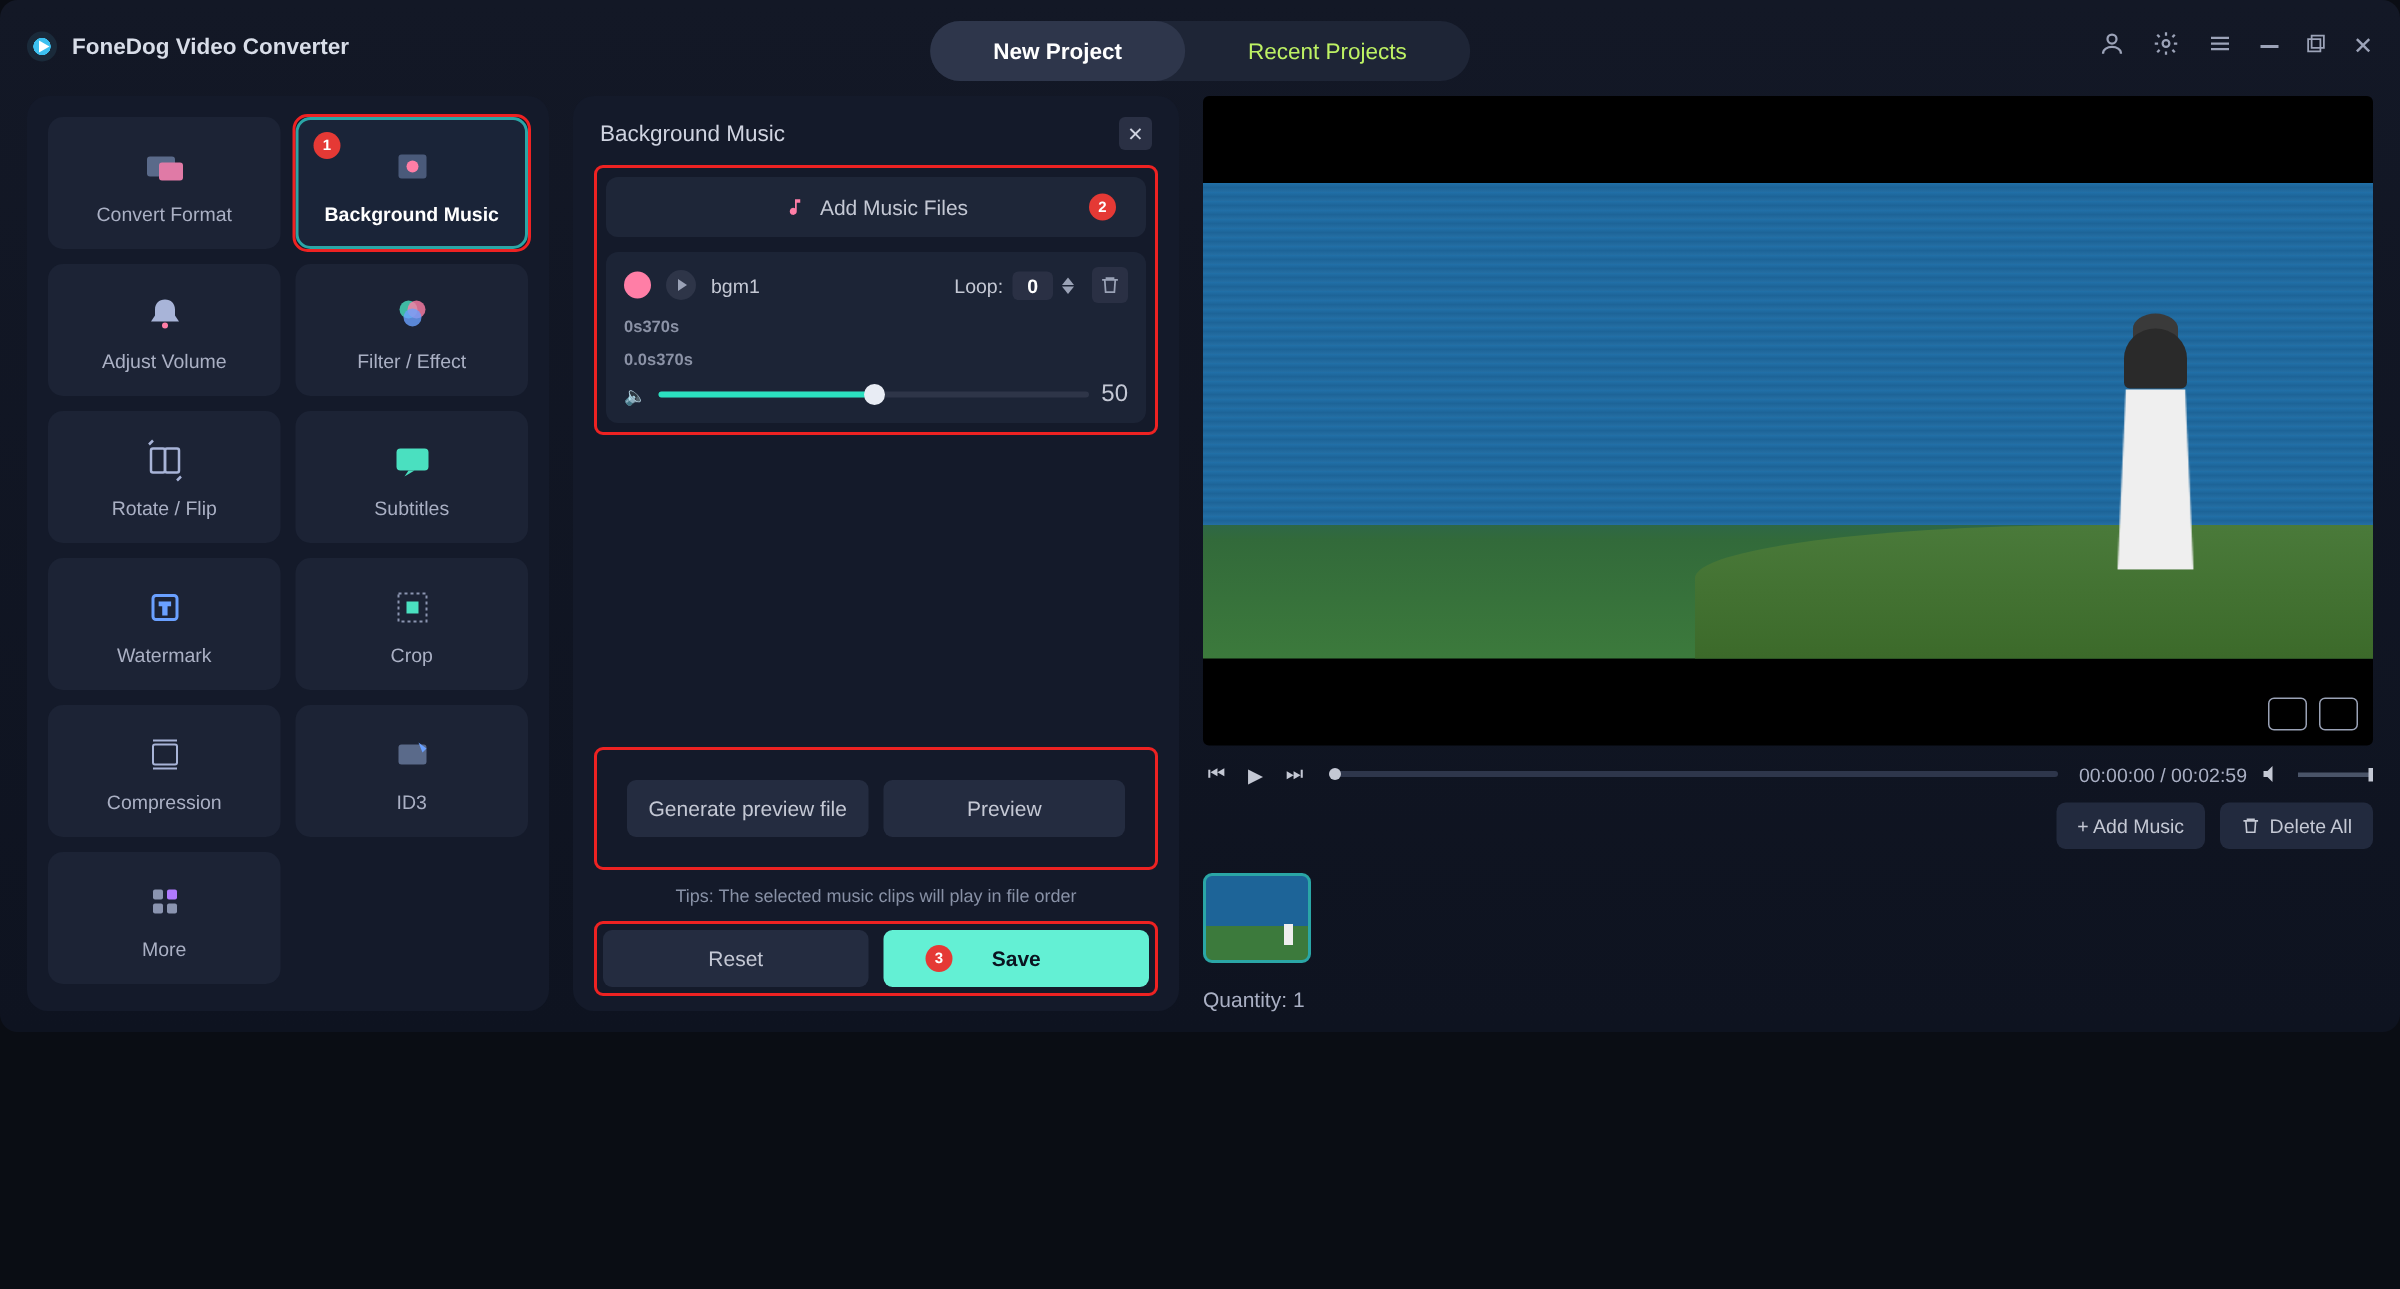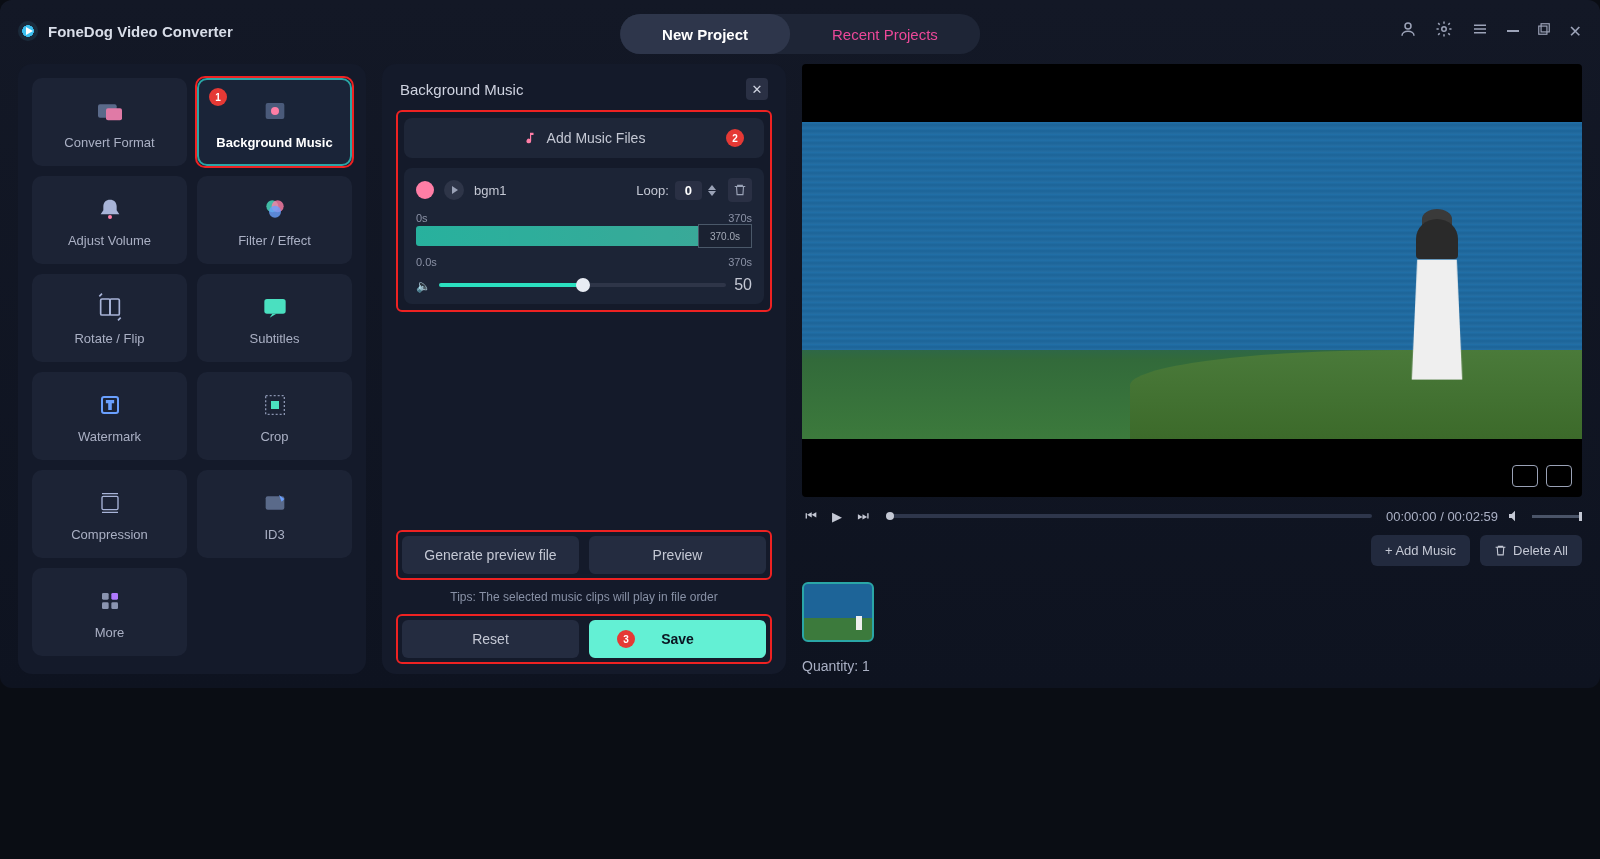--- a/index.html
+++ b/index.html
@@ -3,21 +3,21 @@
 <meta charset="utf-8">
 <style>
 * { margin:0; padding:0; box-sizing:border-box; }
 body { font-family:"Segoe UI",Arial,sans-serif; background:#0a0d14; color:#c4c8d4; width:1600px; height:859px; overflow:hidden; font-size:14px; }
 .app { width:1600px; height:688px; background:linear-gradient(180deg,#131826 0%,#0e1320 100%); border-radius:12px; position:relative; padding:14px 18px; display:flex; flex-direction:column; }
 .titlebar { display:flex; align-items:center; height:34px; }
 .logo { width:20px; height:20px; border-radius:50%; background:radial-gradient(circle,#3cc0f0 40%,#1a2a3a 42%); position:relative; margin-right:10px; display:flex; align-items:center; justify-content:center; }
 .logo::after { content:""; border-left:7px solid #fff; border-top:4px solid transparent; border-bottom:4px solid transparent; margin-left:2px; }
 .app-title { font-weight:600; color:#d8dde8; font-size:15px; }
 .tabs-seg { margin-left:auto; margin-right:auto; display:flex; background:#1e2536; border-radius:22px; height:40px; align-items:center; position:absolute; left:50%; transform:translateX(-50%); top:14px; }
-.tab-btn { padding:0 42px; height:40px; border-radius:22px; display:flex; align-items:center; font-size:15px; color:#ec4899; cursor:pointer; }
+.tab-btn { padding:0 42px; height:40px; border-radius:22px; display:flex; align-items:center; font-size:15px; color:#bef264; cursor:pointer; }
 .tab-btn.active { background:#2e364b; color:#fff; font-weight:600; }
 .winctrl { margin-left:auto; display:flex; gap:18px; align-items:center; color:#9ca3b8; }
 .winctrl span { cursor:pointer; font-size:16px; }
 .body { display:flex; gap:16px; flex:1; margin-top:16px; height:calc(100% - 50px); }
 .sidebar { width:348px; background:#141a2a; border-radius:14px; padding:14px; display:flex; flex-direction:column; }
 .tiles { display:grid; grid-template-columns:1fr 1fr; gap:10px; width:100%; }
 .tile { background:#1c2335; border-radius:10px; height:88px; display:flex; flex-direction:column; align-items:center; justify-content:center; gap:8px; cursor:pointer; position:relative; color:#aab0c4; font-size:13px; }
 .tile.selected { border:2px solid #2aa6a6; background:#1a2438; color:#fff; font-weight:600; }
 .tile.wide { grid-column:1; }
 .tile .ico { width:32px; height:32px; display:flex; align-items:center; justify-content:center; }
@@ -35,31 +35,31 @@
 .pinkdot { width:18px; height:18px; border-radius:50%; background:#ff7ea6; }
 .playcirc { width:20px; height:20px; border-radius:50%; background:#2e3548; display:flex; align-items:center; justify-content:center; }
 .playcirc::after { content:""; border-left:6px solid #9aa2b6; border-top:4px solid transparent; border-bottom:4px solid transparent; margin-left:2px; }
 .loopctrl { margin-left:auto; display:flex; align-items:center; gap:6px; }
 .loopbox { background:#2a3044; border-radius:4px; padding:2px 10px; font-weight:600; color:#fff; }
 .stepper { display:flex; flex-direction:column; gap:1px; }
 .stepper span { width:0; height:0; border-left:4px solid transparent; border-right:4px solid transparent; }
 .stepper .up { border-bottom:5px solid #9aa2b6; }
 .stepper .dn { border-top:5px solid #9aa2b6; }
 .trash { width:24px; height:24px; border-radius:4px; background:#2a3044; display:flex; align-items:center; justify-content:center; margin-left:6px; cursor:pointer; }
-.timelabels { display:flex; justify-content:space-between; font-size:11px; color:#8b92a6; margin-top:10px; }
+.timelabels { display:flex; font-size:11px; color:#8b92a6; margin-top:10px;font-weight:bold; }
 .wave { height:20px; background:linear-gradient(90deg,#2be0c0,#48d4b8); border-radius:3px; position:relative; margin-top:2px; opacity:.75; }
 .wave .handle { position:absolute; right:0; top:-2px; bottom:-2px; width:54px; background:#1a2030; border:1px solid #5a6a7a; color:#d0d6e0; font-size:10px; display:flex; align-items:center; justify-content:center; }
 .volrow { display:flex; align-items:center; gap:8px; margin-top:8px; }
 .volslider { flex:1; height:4px; background:#2e3548; border-radius:2px; position:relative; }
 .volslider .fill { position:absolute; left:0; top:0; bottom:0; width:50%; background:#2be0c0; border-radius:2px; }
 .volslider .knob { position:absolute; left:50%; top:50%; transform:translate(-50%,-50%); width:14px; height:14px; border-radius:50%; background:#e8ecf4; }
 .volval { font-size:16px; text-align:left; }
 .mp-spacer { flex:1; }
 .mp-footer { display:flex; flex-direction:column; gap:10px; }
-.btn-row { display:flex; gap:10px; border:2px solid #e22; padding:4px; border-radius:6px; }
+.btn-row { display:flex; gap:10px; border:2px solid #e22; padding:20px; border-radius:6px; }
 .btn-row2 { display:flex; gap:10px; border:2px solid #e22; padding:4px; border-radius:6px; }
 .btn { flex:1; height:38px; background:#242c40; border-radius:6px; display:flex; align-items:center; justify-content:center; cursor:pointer; color:#c4c8d4; font-size:14px; }
 .btn.mint { background:#63f0d4; color:#0a1420; font-weight:600; position:relative; }
 .tips { text-align:center; font-size:12px; color:#8891a6; }
 .rightpanel { flex:1; display:flex; flex-direction:column; gap:10px; }
 .preview { height:524px; background:#000; border-radius:4px; position:relative; overflow:hidden; }
 .scene { position:absolute; top:58px; left:0; right:0; bottom:58px; background:linear-gradient(180deg,#1a6aa8 0%,#1d5f95 35%,#18578b 55%,#326a3a 75%,#3c7a3c 100%); }
 .ocean { position:absolute; top:0; left:0; right:0; height:72%; background:repeating-linear-gradient(180deg,#2170a8 0px,#1d6498 3px,#246ea3 6px); }
 .land { position:absolute; bottom:0; left:42%; right:0; height:28%; background:linear-gradient(180deg,#4a7a3a,#3c6a2a); border-top-left-radius:60% 40%; }
 .lighthouse { position:absolute; right:110px; bottom:60px; width:70px; height:170px; }
@@ -263,23 +263,20 @@
                 <svg width="14" height="14" viewBox="0 0 24 24" fill="none" stroke="#9aa2b6" stroke-width="2">
                     <path d="M3 6h18M8 6V4h8v2M6 6l1 14h10l1-14"></path>
                   </svg>
               </div>
             </div>
           </div>
           <div class="timelabels">
             <span>0s</span>
             <span>370s</span>
           </div>
-          <div class="wave">
-            <div class="handle">370.0s</div>
-          </div>
           <div class="timelabels">
             <span>0.0s</span>
             <span>370s</span>
           </div>
           <div class="volrow">
             <span class="vol-icon"></span>
             <div class="volslider">
                 <div class="fill"></div>
                 <div class="knob"></div>
               </div>

